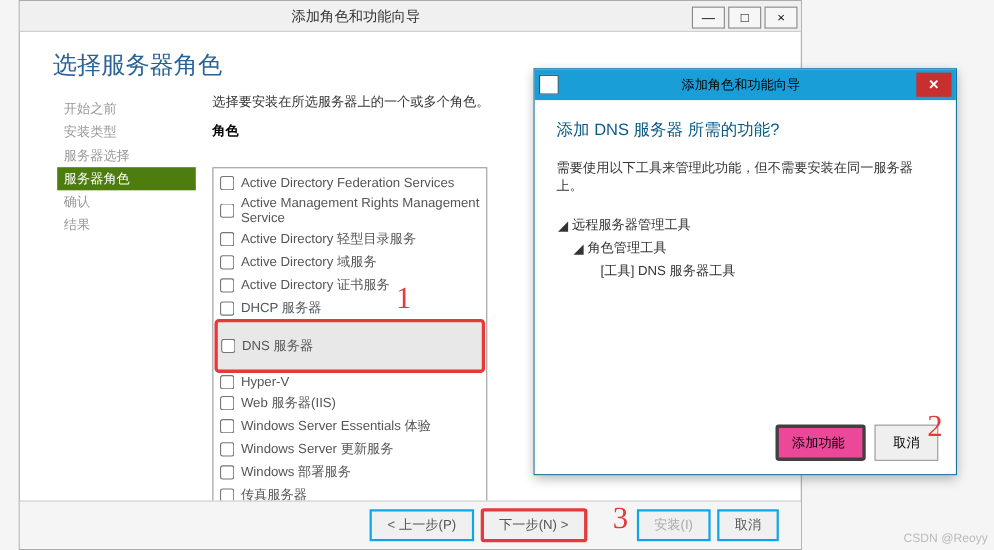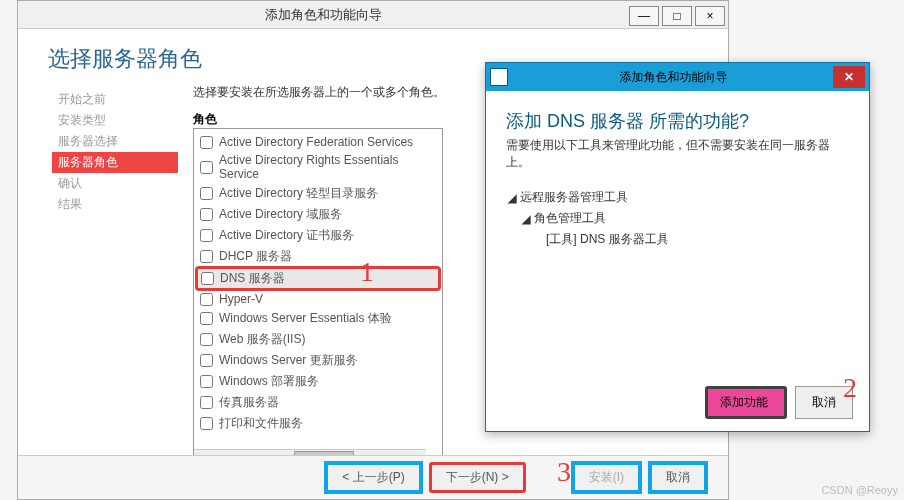--- a/index.html
+++ b/index.html
@@ -13,46 +13,46 @@
 .title-btn { width: 30px; height: 20px; border: 1px solid #888; margin: 2px 3px 0 0; display: flex; align-items: center; justify-content: center; background: #f6f6f6; cursor: pointer; }
 
 .header-area { padding: 15px 30px 5px 30px; display: flex; justify-content: space-between; align-items: flex-start; }
 .page-title { font-size: 22px; color: #2a6496; font-weight: normal; }
 .dest-info { text-align: right; font-size: 11px; color: #444; }
 .dest-info .dest-label { color: #666; }
 
 .body-area { display: flex; padding: 0 10px; height: 370px; }
 .nav { width: 150px; padding: 10px 0 0 30px; }
 .nav-item { padding: 2px 0; color: #999; font-size: 12px; }
-.nav-item.active { background: #ef4444; color: #fff; padding: 2px 6px; margin-left: -6px; }
+.nav-item.active { background: #4d7c0f; color: #fff; padding: 2px 6px; margin-left: -6px; }
 
 .content { flex: 1; padding: 5px 0 0 15px; }
 .instruction { color: #333; margin-bottom: 10px; }
-.section-label { font-weight: bold; margin-bottom: 0; }
+.section-label { font-weight: bold; margin-bottom: 24px; }
 .roles-box { border: 1px solid #999; width: 250px; height: 338px; overflow: hidden; position: relative; background: #fff; }
 .roles-inner { padding: 4px 2px; }
 .role-row { display: flex; align-items: center; padding: 2px 4px; color: #555; position: relative; }
 .role-row input { margin-right: 6px; }
-.role-row.highlighted { border: 3px solid #e63939; border-radius: 4px; margin: -1px; padding: 1px 3px; background: #e8e8e8; }
+.role-row.highlighted { border: 3px solid #e63939; border-radius: 4px; margin: -1px; padding: 13px 3px; background: #e8e8e8; }
 .scroll-track { position: absolute; bottom: 0; left: 0; right: 16px; height: 16px; background: #eee; border-top: 1px solid #ccc; }
 .scroll-thumb { position: absolute; left: 100px; width: 60px; height: 14px; top: 1px; background: #c8c8c8; border: 1px solid #999; }
 
 .footer { position: absolute; bottom: 0; left: 0; right: 0; height: 44px; border-top: 1px solid #ccc; display: flex; align-items: center; justify-content: flex-end; padding-right: 20px; gap: 6px; background: #f5f5f5; }
-.footer .btn { padding: 4px 14px; border: 4px solid #0ea5e9; background: #f0f0f0; color: #555; cursor: pointer; }
+.footer .btn { padding: 4px 14px; border: 2px solid #0ea5e9; background: #f0f0f0; color: #555; cursor: pointer; }
 .footer .btn.disabled { color: #aaa; margin-left: 39px; }
 .footer .btn.next { border: 3px solid #e63939; border-radius: 3px; }
 
 
 .dialog { position: absolute; left: 485px; top: 62px; width: 385px; height: 370px; background: #fff; border: 1px solid #1a6f9c; box-shadow: 0 3px 10px rgba(0,0,0,.3); }
 .dialog-titlebar { height: 28px; background: #1a9ed8; display: flex; align-items: center; padding: 0 4px; }
 .dialog-titlebar .icon { width: 18px; height: 18px; background: #fff; border: 1px solid #0a5a82; margin-right: 6px; }
 .dialog-titlebar .dtitle { flex: 1; text-align: center; color: #000; font-size: 12px; }
 .dialog-titlebar .close { width: 32px; height: 22px; background: #c83030; color: #fff; display: flex; align-items: center; justify-content: center; font-weight: bold; cursor: pointer; }
 .dialog-body { padding: 18px 20px; }
-.dialog-heading { color: #0a5a82; font-size: 18px; margin-bottom: 4px; }
+.dialog-heading { color: #0a5a82; font-size: 15px; margin-bottom: 16px; }
 .dialog-text { color: #333; margin-bottom: 12px; font-size: 12px; }
 .tree { border: none; padding: 4px 0; }
 .tree-row { display: flex; align-items: center; padding: 2px 0; color: #333; }
 .tree-row .tw { width: 12px; text-align: center; margin-right: 2px; }
 .indent1 { padding-left: 14px; }
 .indent2 { padding-left: 40px; }
 .dialog-check { margin-top: 60px; display: flex; align-items: center; }
 .dialog-check input { margin-right: 6px; }
 .dialog-footer { position: absolute; bottom: 12px; right: 16px; display: flex; gap: 8px; }
 .dialog-footer .dbtn { padding: 5px 16px; border: 1px solid #999; background: #efefef; cursor: pointer; }
@@ -97,21 +97,21 @@
       <div class="instruction">选择要安装在所选服务器上的一个或多个角色。</div>
       <div class="section-label">角色</div>
       <div class="roles-box">
         <div class="roles-inner">
           <label class="role-row">
               <input type="checkbox" style="">
               <span>Active Directory Federation Services</span>
             </label>
           <label class="role-row">
               <input type="checkbox" style="">
-              <span>Active Directory Rights Essentials Service</span>
+              <span>Active Management Rights Management Service</span>
             </label>
           <label class="role-row">
               <input type="checkbox" style="">
               <span>Active Directory 轻型目录服务</span>
             </label>
           <label class="role-row">
               <input type="checkbox" style="">
               <span>Active Directory 域服务</span>
             </label>
           <label class="role-row">
@@ -125,25 +125,25 @@
           <label class="role-row highlighted">
               <input type="checkbox" style="">
               <span>DNS 服务器</span>
             </label>
           <label class="role-row">
               <input type="checkbox" style="">
               <span>Hyper-V</span>
             </label>
           <label class="role-row">
               <input type="checkbox" style="">
+              <span>Web 服务器(IIS)</span>
+            </label>
+          <label class="role-row">
+              <input type="checkbox" style="">
               <span>Windows Server Essentials 体验</span>
-            </label>
-          <label class="role-row">
-              <input type="checkbox" style="">
-              <span>Web 服务器(IIS)</span>
             </label>
           <label class="role-row">
               <input type="checkbox" style="">
               <span>Windows Server 更新服务</span>
             </label>
           <label class="role-row">
               <input type="checkbox" style="">
               <span>Windows 部署服务</span>
             </label>
           <label class="role-row">

